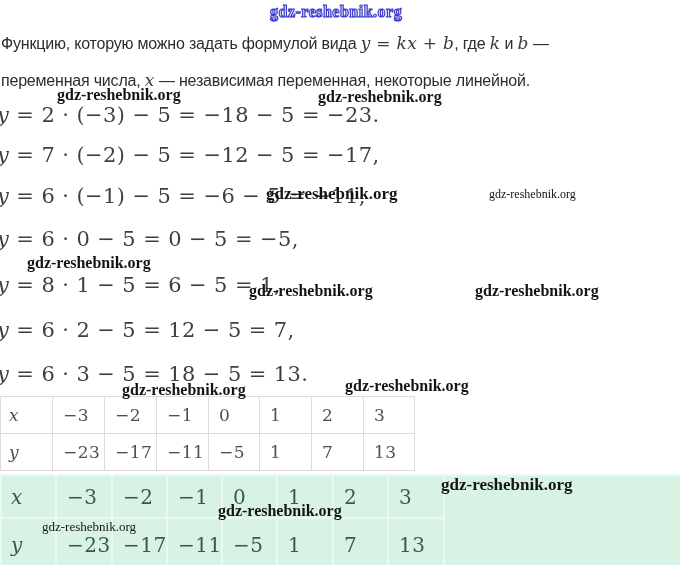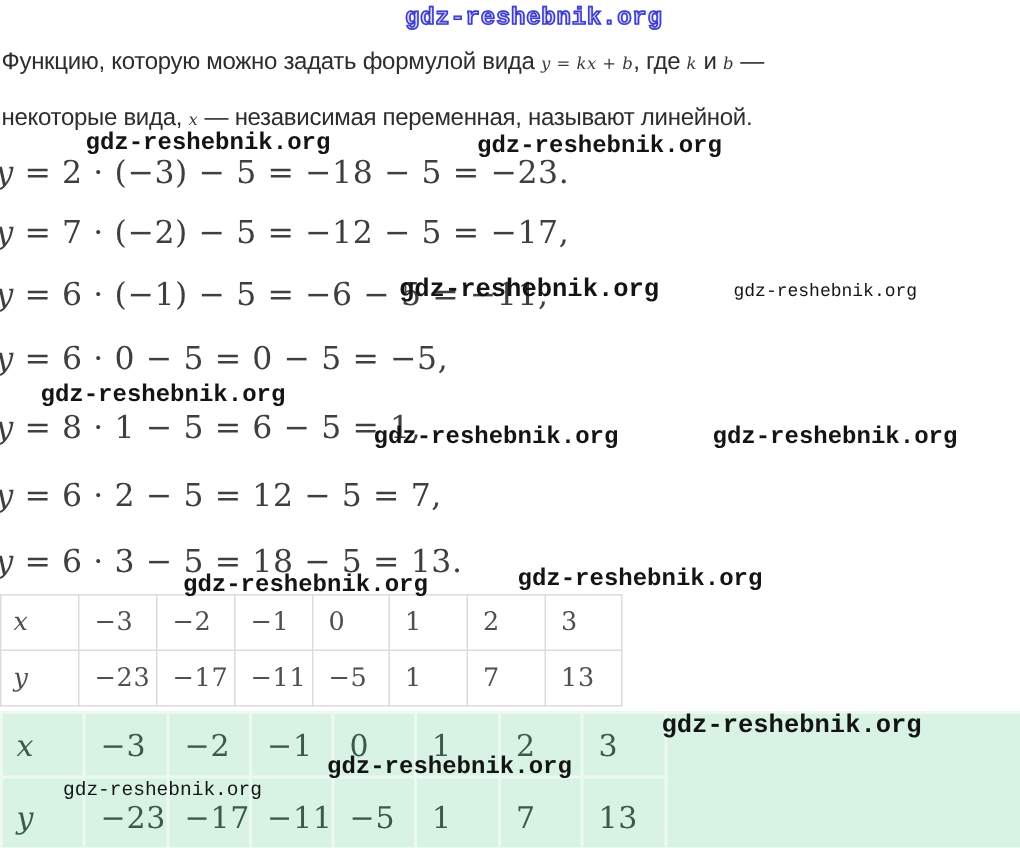--- a/index.html
+++ b/index.html
@@ -8,33 +8,33 @@
     background:#ffffff;
     font-family:"Liberation Sans",sans-serif;
   }
   
   .intro-line{
     position:absolute;left:1px;white-space:nowrap;
     font-size:16px;letter-spacing:-0.2px;color:#2d2d2d;
   }
   .intro-math{
     font-family:"DejaVu Serif",serif;font-style:italic;
-    font-size:11px;color:#3a3a3a;letter-spacing:0.3px;
+    font-size:17px;color:#3a3a3a;letter-spacing:0.3px;
   }
   
   .eq{
     position:absolute;left:-3px;white-space:nowrap;
     font-family:"DejaVu Serif",serif;font-size:21px;color:#3f3f3f;
     letter-spacing:0.4px;
   }
   .eq .var{font-style:italic;}
   
   .wm{
     position:absolute;white-space:nowrap;
-    font-family:Liberation Mono, monospace;font-weight:600;
+    font-family:Liberation Serif, serif;font-weight:600;
     font-size:16px;color:#141414;z-index:5;
   }
   .wm-lg{font-size:17px;}
   .wm-sm{font-size:12px;font-weight:500;}
   .wm-xs{font-size:13px;font-weight:500;}
   .wm-blue{
     font-size:16px;font-weight:700;letter-spacing:0.5px;
     color:#d8d8f6;
     -webkit-text-stroke:1.1px #3d3dd0;
     text-shadow:0 0 1px #3d3dd0;
@@ -68,21 +68,21 @@
   .tbl-green td.filler{border-right:none;}
   .tbl-green tr:last-child td{height:52px;}
 </style>
 </head>
 <body>
 
 <div class="wm wm-blue" style="top:3px;left:270px;">gdz-reshebnik.org</div>
 
 <div class="intro-line" style="top:33px;"><span>Функцию, которую можно задать формулой вида </span><span class="intro-math">y = kx + b</span><span>, где </span><span class="intro-math">k</span><span> и </span><span class="intro-math">b</span><span> —</span></div>
 
-<div class="intro-line" style="top:70px;"><span>некоторые вида, </span><span class="intro-math">x</span><span> — независимая переменная, называют линейной.</span></div>
+<div class="intro-line" style="top:70px;"><span>переменная числа, </span><span class="intro-math">x</span><span> — независимая переменная, некоторые линейной.</span></div>
 
 <div class="eq" style="top:103px;"><span class="var">y</span><span> = 2 · (−3) − 5 = −18 − 5 = −23.</span></div>
 <div class="eq" style="top:143px;"><span class="var">y</span><span> = 7 · (−2) − 5 = −12 − 5 = −17,</span></div>
 <div class="eq" style="top:184px;"><span class="var">y</span><span> = 6 · (−1) − 5 = −6 − 5 = −11,</span></div>
 <div class="eq" style="top:227px;"><span class="var">y</span><span> = 6 · 0 − 5 = 0 − 5 = −5,</span></div>
 <div class="eq" style="top:273px;"><span class="var">y</span><span> = 8 · 1 − 5 = 6 − 5 = 1,</span></div>
 <div class="eq" style="top:318px;"><span class="var">y</span><span> = 6 · 2 − 5 = 12 − 5 = 7,</span></div>
 <div class="eq" style="top:362px;"><span class="var">y</span><span> = 6 · 3 − 5 = 18 − 5 = 13.</span></div>
 
 <table class="tbl-white">

